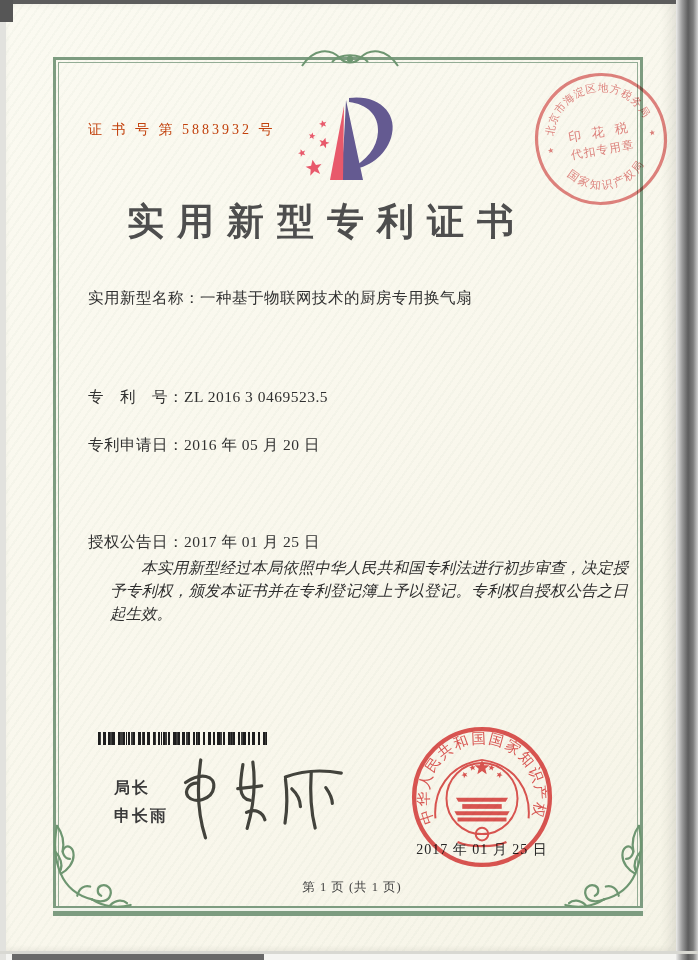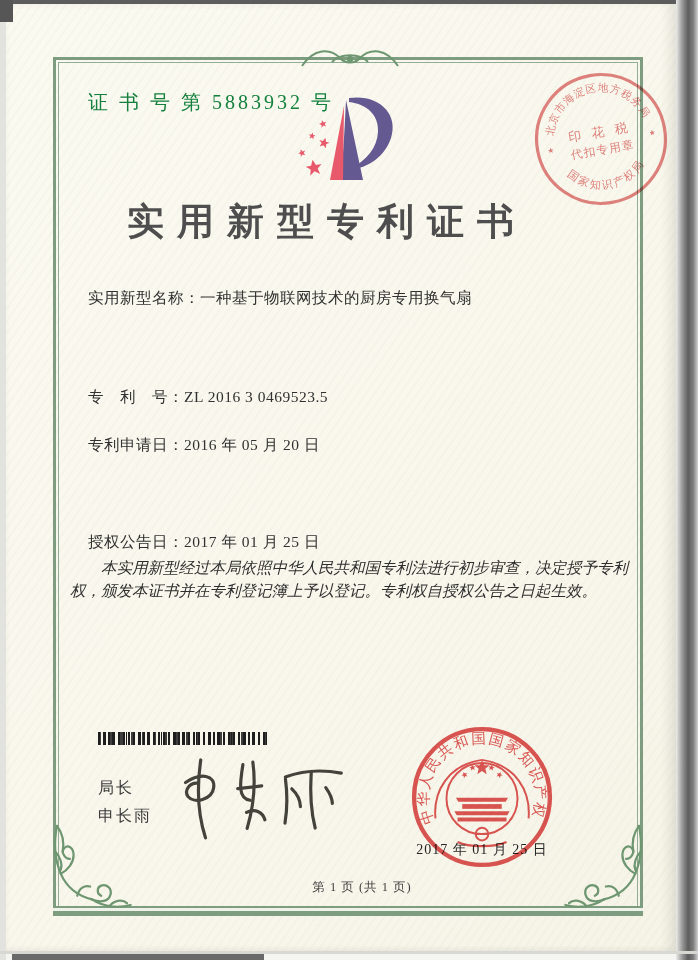--- a/index.html
+++ b/index.html
@@ -13,44 +13,44 @@
     background:linear-gradient(135deg,#fbfaf1 0%,#f9f7ec 60%,#f6f4e7 100%);
     box-shadow:inset -8px 0 10px rgba(0,0,0,.07), inset 0 -4px 6px rgba(0,0,0,.04);}
   .paper::after{content:'';position:absolute;inset:0;
     background:repeating-linear-gradient(125deg,rgba(130,160,132,.045) 0 2px,transparent 2px 7px);}
   .frame{position:absolute;left:53px;top:57px;width:590px;height:859px;
     border:3px solid var(--frame-green);}
   .frame::after{content:'';position:absolute;inset:2px;border:1px solid #93ac95;}
   .bottom-band{position:absolute;left:53px;top:906px;width:590px;height:8px;
     background:linear-gradient(180deg,var(--frame-green) 0 2.5px,#eef2e9 2.5px 5px,var(--frame-green) 5px 8px);}
   .flourish{position:absolute;color:var(--ornament-green);}
-  .cert-no{position:absolute;left:88px;top:89px;font-size:20px;letter-spacing:3px;color:#15803d;}
+  .cert-no{position:absolute;left:88px;top:121px;font-size:14px;letter-spacing:3px;color:#c2410c;}
   .logo{position:absolute;left:283px;top:88px;}
   .title{position:absolute;left:53px;top:197px;width:535px;text-align:center;
     font-size:37px;font-weight:600;letter-spacing:13px;color:#4e4e4e;text-indent:13px;}
   .field{position:absolute;left:88px;font-size:15.5px;color:#303030;letter-spacing:.5px;white-space:nowrap;text-align:right;}
   .f0{top:288px}.f1{top:339px}.f2{top:387px}.f3{top:435px}.f4{top:483px}.f5{top:532px}
   .paras{position:absolute;left:70px;top:556px;width:558px;font-size:15.5px;line-height:23.2px;
     color:#2e2e2e;text-align:justify;font-style:italic;}
-  .paras p{text-indent:2em;}
+  .paras p{text-indent:2em;margin-left:40px;}
   .barcode{position:absolute;left:98px;top:732px;width:170px;height:13px;
     background:
       repeating-linear-gradient(90deg,#1e1e1e 0 2px,transparent 2px 5px),
       repeating-linear-gradient(90deg,#1e1e1e 0 1px,transparent 1px 7px),
       repeating-linear-gradient(90deg,rgba(30,30,30,.85) 0 3px,transparent 3px 11px);}
-  .signer{position:absolute;left:98px;font-family:"Liberation Sans","DejaVu Sans",sans-serif;
-    font-weight:400;font-size:16px;color:#3a3a3a;letter-spacing:2px;}
+  .signer{position:absolute;left:114px;font-family:"Liberation Sans","DejaVu Sans",sans-serif;
+    font-weight:700;font-size:16px;color:#3a3a3a;letter-spacing:2px;}
   .s-title{top:778px}.s-name{top:806px}
   .signature{position:absolute;left:158px;top:750px;transform:rotate(-2deg);}
   .seal-date{position:absolute;left:407px;top:841px;width:150px;text-align:center;
     font-size:14px;color:#262626;letter-spacing:1px;}
   .seal{position:absolute;left:407px;top:722px;mix-blend-mode:multiply;opacity:.93;}
   .tax-stamp{position:absolute;left:532px;top:70px;mix-blend-mode:multiply;opacity:.9;
     transform:rotate(-10deg);}
-  .footer{position:absolute;left:67px;top:879px;width:590px;text-align:center;
+  .footer{position:absolute;left:57px;top:879px;width:590px;text-align:center;
     font-size:12.5px;color:#3f3f3f;letter-spacing:1px;}
   .edge-top{position:absolute;left:0;top:0;width:698px;height:4px;background:#5c5c5c;}
   .edge-topleft{position:absolute;left:0;top:0;width:13px;height:22px;background:#565656;}
   .edge-left{position:absolute;left:0;top:0;width:6px;height:960px;background:#e2e2de;}
   .edge-right{position:absolute;left:676px;top:0;width:22px;height:960px;
     background:linear-gradient(90deg,#ececea 0,#9a9a9a 28%,#5d5d5d 55%,#7d7d7d 78%,#d2d2d2 100%);}
   .edge-bottom-line{position:absolute;left:0;top:951px;width:698px;height:3px;background:#d8d8d2;}
   .edge-bottom-dark{position:absolute;left:12px;top:954px;width:252px;height:6px;background:#696969;}
   svg text{font-family:"Liberation Serif","DejaVu Serif",serif;}
 </style>

